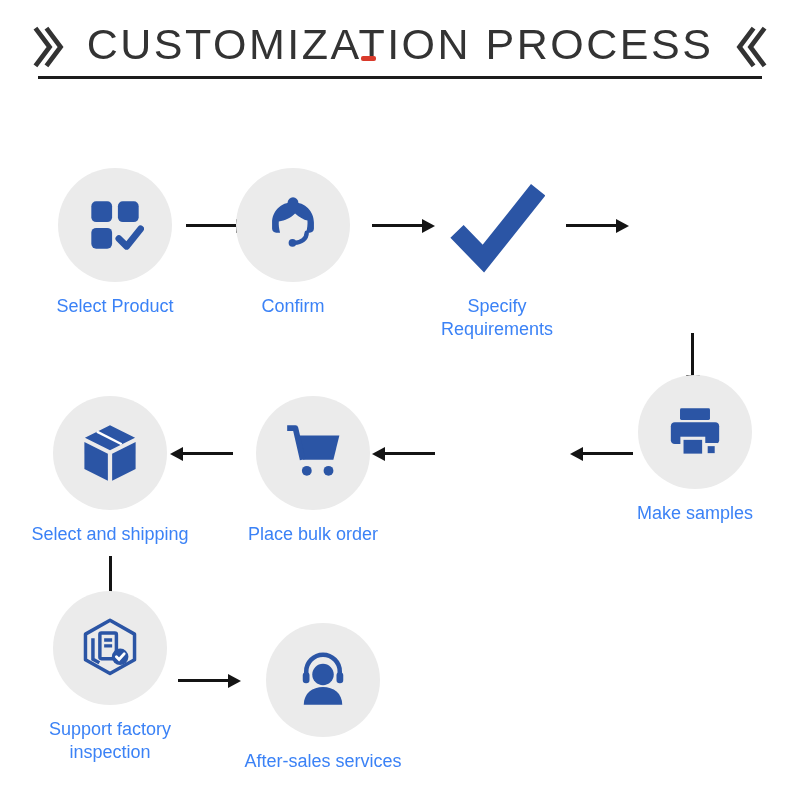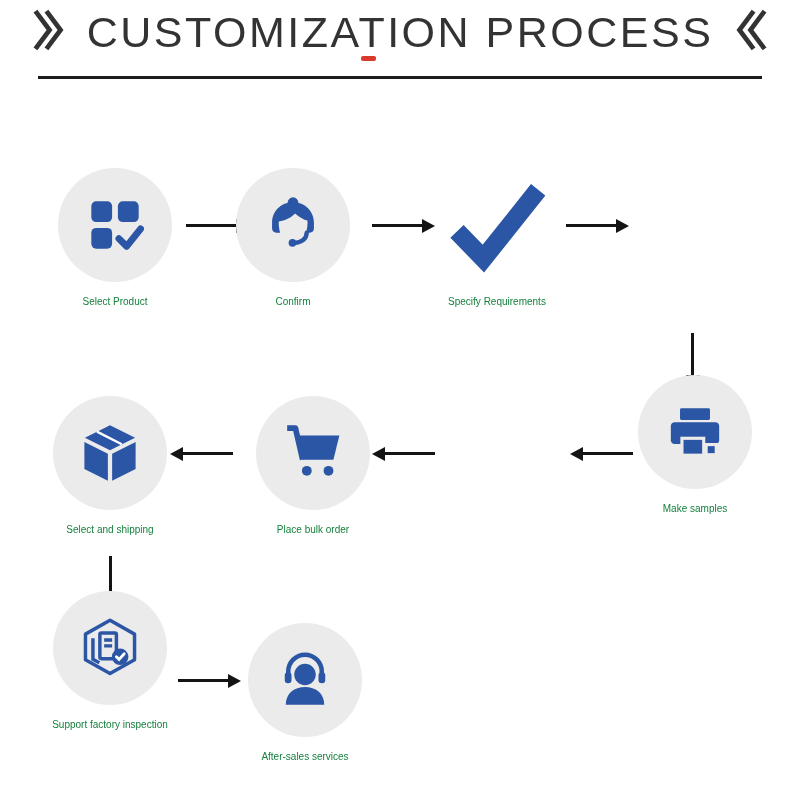--- a/index.html
+++ b/index.html
@@ -7,50 +7,50 @@
   body {
     background:#ffffff;
     font-family:"Liberation Sans", sans-serif;
     position:relative;
     overflow:hidden;
   }
   .stage { position:absolute; inset:0; }
 
   
   .header {
-    position:absolute; top:8px; left:0; width:100%;
-    display:flex; justify-content:center; align-items:flex-start; gap:23px;
+    position:absolute; top:20px; left:0; width:100%;
+    display:flex; justify-content:center; align-items:flex-end; gap:23px;
   }
   .title {
     font-size:43px; letter-spacing:2.5px; color:#333333;
     font-weight:400; white-space:nowrap;
   }
   .rule { position:absolute; top:76px; left:38px; width:724px; height:3px; background:#1c1c1c; }
   .red-mark { position:absolute; top:56px; left:361px; width:15px; height:5px; background:#d93a2b; border-radius:2px; }
 
   
   .node { position:absolute; display:flex; flex-direction:column; align-items:center; text-align:center; }
   .circle {
     width:114px; height:114px; border-radius:50%;
     background:#ebebeb; display:flex; align-items:center; justify-content:center;
     flex:0 0 auto;
   }
   .iconbox { width:114px; height:114px; display:flex; align-items:center; justify-content:center; flex:0 0 auto; }
-  .label { margin-top:13px; font-size:10px; color:#15803d; line-height:1.3; }
+  .label { margin-top:13px; font-size:18px; color:#3b82f6; line-height:1.3; }
 
   .n0{left:30px;top:168px;width:170px}
   .n1{left:208px;top:168px;width:170px}
   .n2{left:412px;top:168px;width:170px}
   .n3{left:607px;top:168px;width:170px}
   .n4{left:610px;top:375px;width:170px}
   .n5{left:405px;top:396px;width:210px}
   .n6{left:228px;top:396px;width:170px}
   .n7{left:25px;top:396px;width:170px}
   .n8{left:35px;top:591px;width:150px}
-  .n9{left:210px;top:623px;width:190px}
+  .n9{left:228px;top:623px;width:190px}
 
   
   .arrow-r, .arrow-l { position:absolute; height:3px; background:#141414; }
   .arrow-r::after {
     content:""; position:absolute; left:100%; top:50%; transform:translateY(-50%);
     border-left:13px solid #141414; border-top:7px solid transparent; border-bottom:7px solid transparent;
   }
   .arrow-l::before {
     content:""; position:absolute; right:100%; top:50%; transform:translateY(-50%);
     border-right:13px solid #141414; border-top:7px solid transparent; border-bottom:7px solid transparent;

